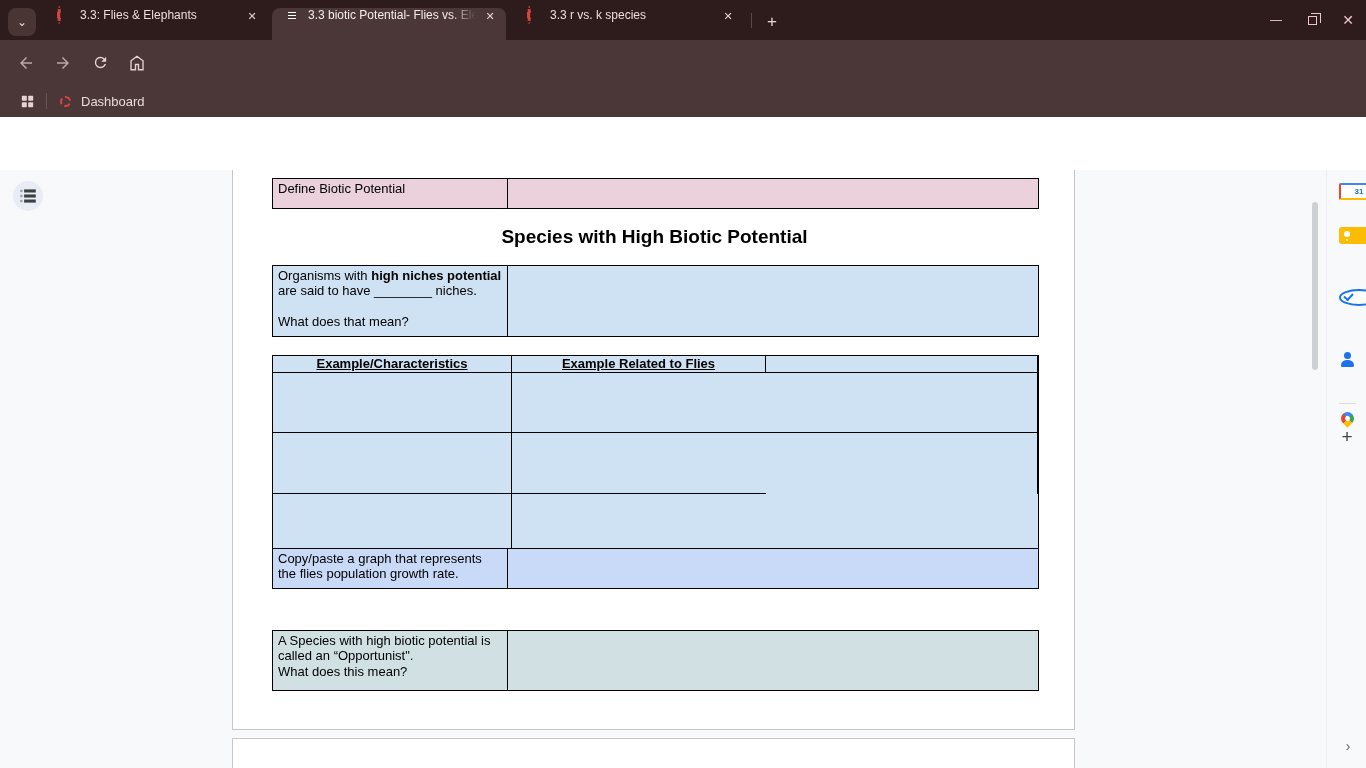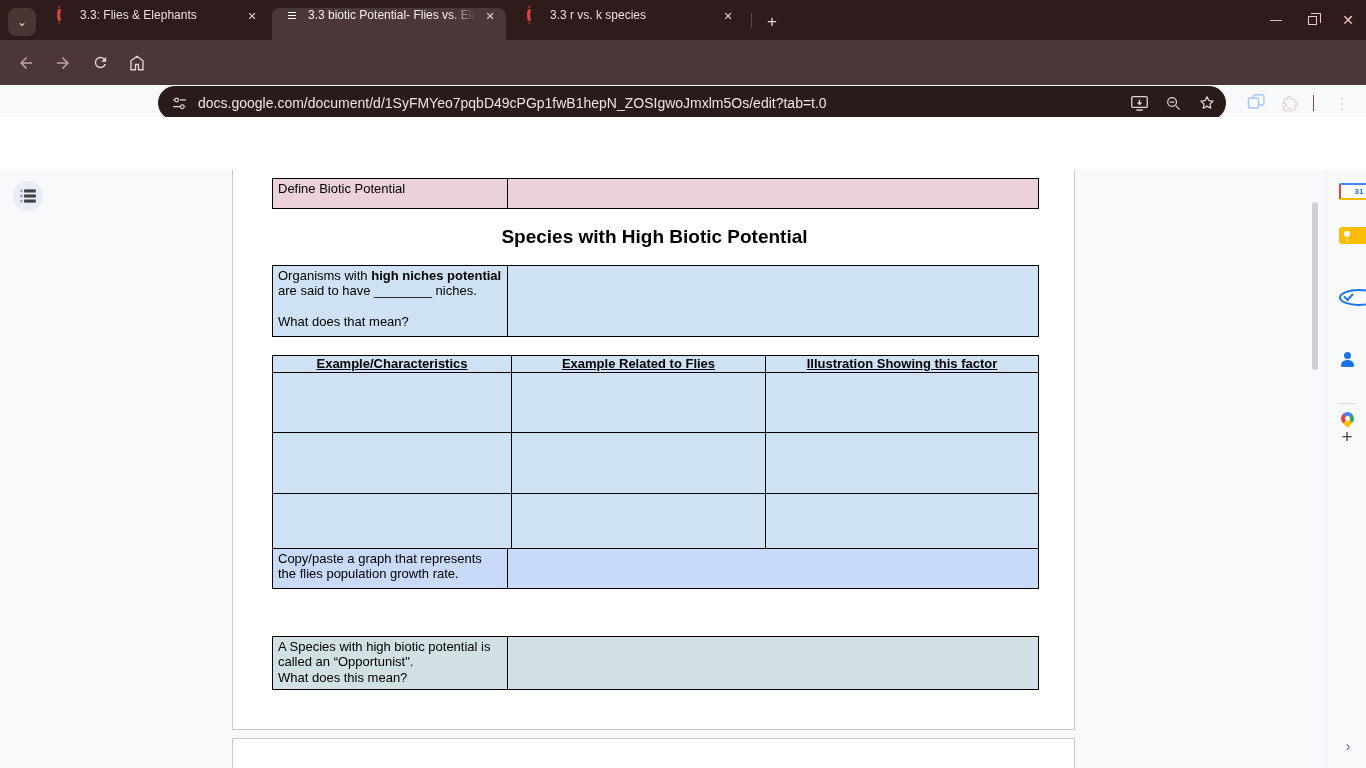--- a/index.html
+++ b/index.html
@@ -218,20 +218,33 @@
         <path d="M9 6V4.5A2.5 2.5 0 0 1 11.5 2H19a2.5 2.5 0 0 1 2.5 2.5V12a2.5 2.5 0 0 1-2.5 2.5H15" fill="none" stroke="currentColor" stroke-width="1.8"></path>
       </svg>
       <svg width="19" height="19" viewBox="0 0 24 24">
         <path d="M19 11h1.5a1.5 1.5 0 0 1 0 3.5H19V19a2 2 0 0 1-2 2h-3.5v-1.8a1.8 1.8 0 0 0-3.6 0V21H6.5a2 2 0 0 1-2-2v-3.4h1.7a1.8 1.8 0 0 0 0-3.6H4.5V8.5a2 2 0 0 1 2-2H10V4.9a1.9 1.9 0 0 1 3.8 0v1.6H17a2 2 0 0 1 2 2V11z" fill="none" stroke="currentColor" stroke-width="1.6"></path>
       </svg>
       <div class="tb-sep"></div>
       <div style="font-size:16px; padding:0 6px;">⋮</div>
     </div>
   </div>
 
+  <div class="bookmarks">
+    <svg width="17" height="17" viewBox="0 0 24 24" style="margin-left:19px; color:#e5d2d2;">
+      <rect x="4" y="4" width="7" height="7" rx="1" fill="currentColor"></rect>
+        <rect x="13" y="4" width="7" height="7" rx="1" fill="currentColor"></rect>
+      <rect x="4" y="13" width="7" height="7" rx="1" fill="currentColor"></rect>
+        <rect x="13" y="13" width="7" height="7" rx="1" fill="currentColor"></rect>
+    </svg>
+    <div class="bm-sep"></div>
+    <div style="display:flex; align-items:center; gap:9px;">
+      <span class="canvas-ico" style="width:11px; height:11px;"></span>
+      <span>Dashboard</span>
+    </div>
+  </div>
 
   <div class="docs-header">
     <div class="docs-logo"></div>
     <div class="doc-title">3.3 biotic Potential- Flies vs. Elephants template</div>
 
     <div class="title-badges">
       <span class="viewonly-badge">
         <svg width="13" height="13" viewBox="0 0 24 24">
             <path d="M3 17.2V21h3.8L17.8 10 14 6.2 3 17.2zM20.7 7.1a1 1 0 0 0 0-1.4L18.3 3.3a1 1 0 0 0-1.4 0l-1.7 1.7 3.8 3.8 1.7-1.7z" fill="#202124"></path>
             <path d="M2 2l20 20" stroke="#202124" stroke-width="2.4"></path>
@@ -313,21 +326,20 @@
             <span>Organisms with </span><b>high niches potential</b><span> are said to have ________ niches.</span>
           </div>
           <div class="q-gap">What does that mean?</div>
         </div>
         <div class="cell"></div>
       </div>
 
       <div class="dtable" style="top:185px; height:198px; grid-template-columns:239px 254px 1fr; grid-template-rows:17px 60px 61px 1fr; background:#cfe2f3;">
         <div class="cell hcell br bb">Example/Characteristics</div>
         <div class="cell hcell br bb">Example Related to Flies</div>
-        <div class="cell hcell bb">Illustration Showing this factor</div>
 
         <div class="cell br bb"></div>
         <div class="cell br bb"></div>
         <div class="cell bb"></div>
 
         <div class="cell br bb"></div>
         <div class="cell br bb"></div>
         <div class="cell bb"></div>
 
         <div class="cell br"></div>
@@ -335,21 +347,21 @@
         <div class="cell"></div>
       </div>
 
       <div class="dtable" style="top:378px; height:41px; grid-template-columns:235px 1fr; background:#c9daf8;">
         <div class="cell br">
           <span>Copy/paste a graph that represents the flies population growth rate.</span>
         </div>
         <div class="cell"></div>
       </div>
 
-      <div class="dtable" style="top:460px; height:54px; grid-template-columns:235px 1fr; background:#d0e0e3;margin-top:6px;">
+      <div class="dtable" style="top:460px; height:61px; grid-template-columns:235px 1fr; background:#d0e0e3;">
         <div class="cell br">
           <div>A Species with high biotic potential is called an “Opportunist".</div>
           <div>What does this mean?</div>
         </div>
         <div class="cell"></div>
       </div>
 
     </div>
 
     <div class="page page2"></div>

